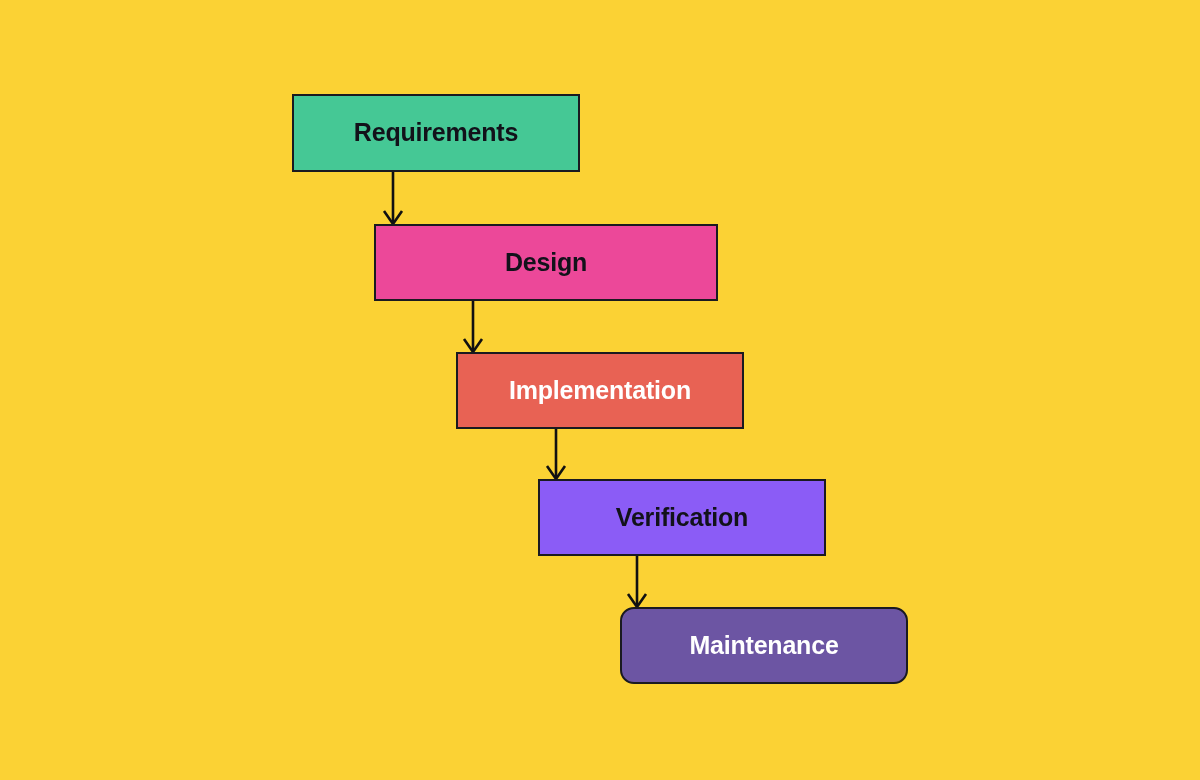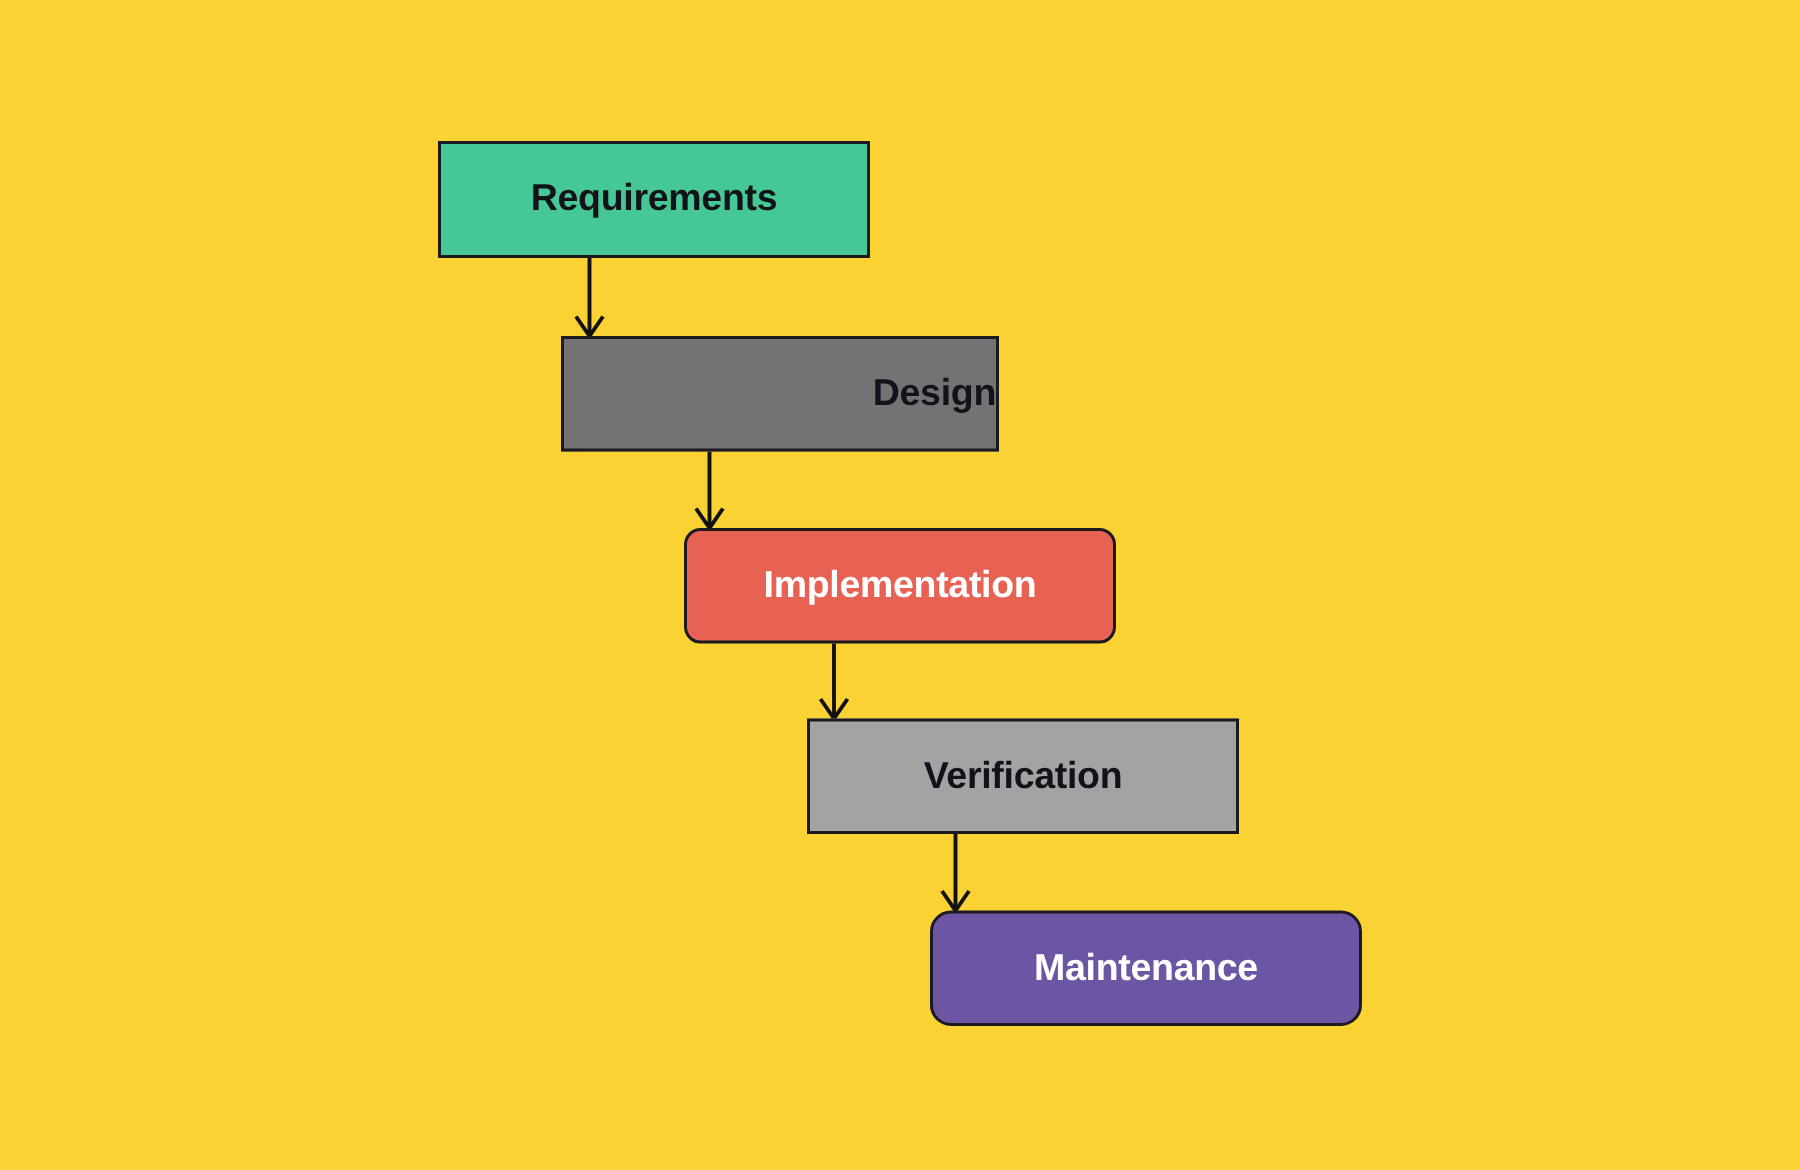--- a/index.html
+++ b/index.html
@@ -65,27 +65,27 @@
       <g>
         <line x1="637" y1="556" x2="637" y2="606" stroke="#111111" stroke-width="2.6"></line>
         <polyline points="628,594 637,607 646,594" fill="none" stroke="#111111" stroke-width="2.6" stroke-linecap="butt" stroke-linejoin="miter"></polyline>
       </g>
     </svg>
 
   <div id="stage-layer">
       <div class="stage-box" style="left: 292px; top: 94px; width: 288px; height: 78px; background: rgb(69, 200, 149); border-color: rgb(26, 26, 32);">
         <span class="stage-label" style="color: rgb(18, 18, 26);">Requirements</span>
       </div>
-      <div class="stage-box" style="left: 374px; top: 224px; width: 292px; height: 77px; background: #737373; border-color: rgb(26, 26, 32); justify-content: flex-end;">
+      <div class="stage-box" style="left: 374px; top: 224px; width: 344px; height: 77px; background: #ec4899; border-color: rgb(26, 26, 32);">
         <span class="stage-label" style="color: rgb(18, 18, 26);">Design</span>
       </div>
-      <div class="stage-box" style="left: 456px; top: 352px; width: 288px; height: 77px; background: rgb(232, 98, 84); border-color: rgb(26, 26, 32); border-radius: 11px;">
+      <div class="stage-box" style="left: 456px; top: 352px; width: 288px; height: 77px; background: rgb(232, 98, 84); border-color: rgb(26, 26, 32);">
         <span class="stage-label" style="color: rgb(255, 255, 255);">Implementation</span>
       </div>
-      <div class="stage-box" style="left: 538px; top: 479px; width: 288px; height: 77px; background: #a3a3a3; border-color: rgb(26, 26, 32);">
+      <div class="stage-box" style="left: 538px; top: 479px; width: 288px; height: 77px; background: #8b5cf6; border-color: rgb(26, 26, 32);">
         <span class="stage-label" style="color: rgb(18, 18, 26);">Verification</span>
       </div>
       <div class="stage-box" style="left: 620px; top: 607px; width: 288px; height: 77px; background: rgb(108, 85, 163); border-color: rgb(26, 26, 32); border-radius: 14px;">
         <span class="stage-label" style="color: rgb(255, 255, 255);">Maintenance</span>
       </div>
     </div>
 
 </div>
 
 </body></html>

